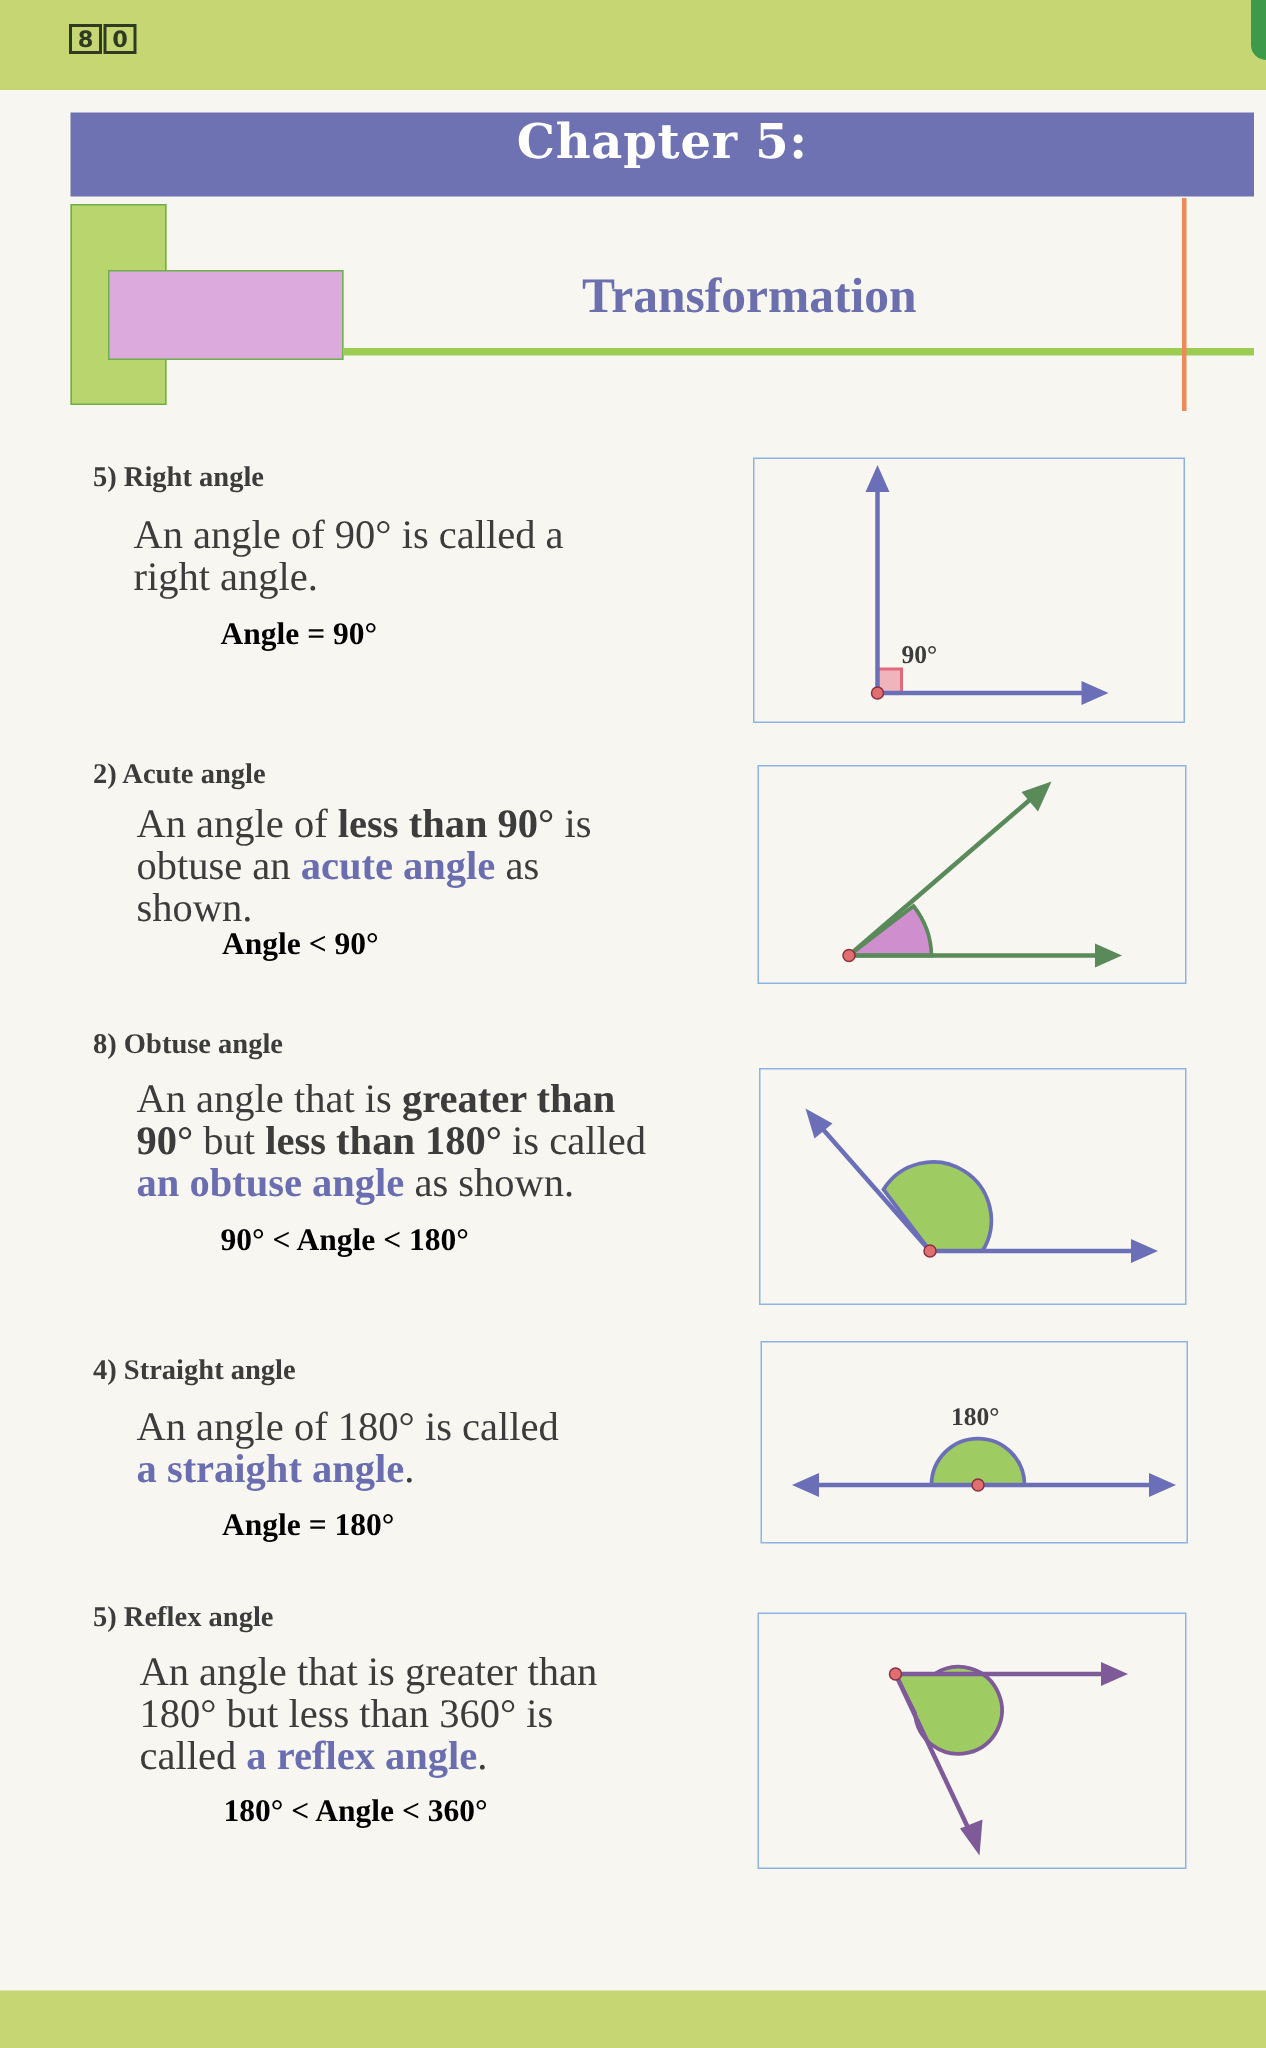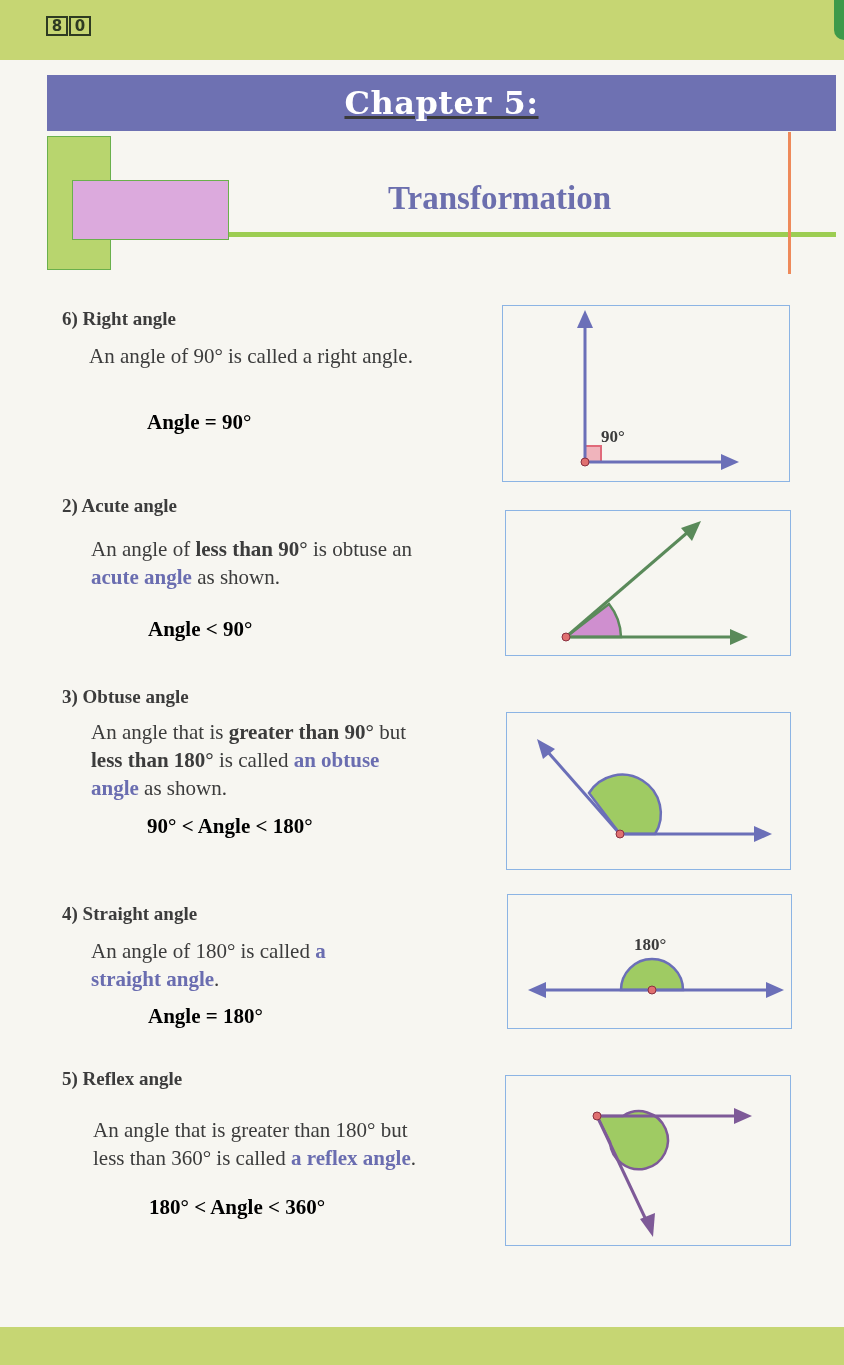--- a/index.html
+++ b/index.html
@@ -2,30 +2,30 @@
 <html><head>
 <meta charset="utf-8">
 <style>
   html,body{margin:0;padding:0;}
   body{width:844px;height:1365px;position:relative;overflow:hidden;background:#f7f6f1;font-family:"Liberation Serif",serif;color:#3a3a3a;}
   .top-band{position:absolute;left:0;top:0;width:844px;height:60px;background:#c6d673;}
   .bottom-band{position:absolute;left:0;top:1327px;width:844px;height:38px;background:#c6d673;}
   .edge-green{position:absolute;right:0;top:0;width:10px;height:40px;background:#3d9a4a;border-bottom-left-radius:10px;}
   .page-num{position:absolute;left:46px;top:16px;display:flex;gap:1px;}
   .page-num span{display:inline-block;width:22px;height:20px;border:2px solid #2e3b22;box-sizing:border-box;font-family:"DejaVu Sans",sans-serif;font-weight:bold;font-size:15px;line-height:16px;text-align:center;color:#2e3b22;background:#c6d673;}
-  .chapter-bar{position:absolute;left:47px;top:75px;width:789px;height:56px;background:#6e71b2;display:flex;align-items:center;justify-content:center;text-decoration:underline;}
+  .chapter-bar{position:absolute;left:47px;top:75px;width:789px;height:56px;background:#6e71b2;display:flex;justify-content:center;}
   .chapter-bar span{color:#fff;font-family:"DejaVu Serif",serif;font-weight:bold;font-size:32px;letter-spacing:0.5px;}
   .deco-green{position:absolute;left:47px;top:136px;width:64px;height:134px;background:#b8d56e;border:1.5px solid #6ab04c;box-sizing:border-box;}
   .deco-pink{position:absolute;left:72px;top:180px;width:157px;height:60px;background:#dcaadd;border:1.5px solid #6ab04c;box-sizing:border-box;}
   .deco-line{position:absolute;left:229px;top:232px;width:607px;height:5px;background:#9ccd52;}
   .deco-orange{position:absolute;left:788px;top:132px;width:3px;height:142px;background:#ee8a5a;}
   .subtitle{position:absolute;left:388px;top:180px;font-weight:bold;font-size:33px;color:#6c6fae;}
   .sec{position:absolute;left:62px;}
   .sec-title{font-weight:bold;font-size:19px;color:#3c3c3c;white-space:nowrap;}
-  .sec-body{position:absolute;font-size:21px;line-height:28px;color:#3c3c3c;width:340px;}
+  .sec-body{position:absolute;font-size:27px;line-height:28px;color:#3c3c3c;width:340px;}
   .sec-body b{color:#3c3c3c;}
   .hl{color:#6a6db0;font-weight:bold;}
   .formula{position:absolute;font-weight:bold;font-size:21px;color:#000000;white-space:nowrap;}
   .fig{position:absolute;border:1.5px solid #8cb4e4;box-sizing:border-box;background:transparent;}
   .fig svg{position:absolute;left:0;top:0;}
 </style>
 </head>
 <body>
 
 <div class="top-band"></div>
@@ -39,58 +39,58 @@
   <span>Chapter 5:</span>
 </div>
 
 <div class="deco-green"></div>
 <div class="deco-pink"></div>
 <div class="deco-line"></div>
 <div class="deco-orange"></div>
 <div class="subtitle">Transformation</div>
 
 <div class="sec" style="top:308px;">
-  <div class="sec-title">6)  Right angle</div>
+  <div class="sec-title">5)  Right angle</div>
 </div>
 <div class="sec-body" style="left:89px;top:342px;width:330px;">
   <span>An angle of 90° is called a right angle.</span>
 </div>
 <div class="formula" style="left:147px;top:410px;">Angle = 90°</div>
 <div class="fig" style="left:502px;top:305px;width:288px;height:177px;">
   <svg width="288" height="177" viewBox="0 0 288 177">
     <rect x="82" y="140" width="16" height="16" fill="#f0b4bc" stroke="#e06a7a" stroke-width="2"></rect>
     <line x1="82" y1="156" x2="82" y2="18" stroke="#6b6fb8" stroke-width="3"></line>
     <polygon points="82,4 74,22 90,22" fill="#6b6fb8"></polygon>
     <line x1="82" y1="156" x2="222" y2="156" stroke="#6b6fb8" stroke-width="3"></line>
     <polygon points="236,156 218,148 218,164" fill="#6b6fb8"></polygon>
     <circle cx="82" cy="156" r="4" fill="#e07070" stroke="#8a3040" stroke-width="1"></circle>
     <text x="98" y="136" font-family="Liberation Serif, serif" font-weight="bold" font-size="17" fill="#3c3c3c">90°</text>
   </svg>
 </div>
 
-<div class="sec" style="top:495px;">
+<div class="sec" style="top:506px;">
   <div class="sec-title">2)  Acute angle</div>
 </div>
 <div class="sec-body" style="left:91px;top:535px;width:340px;">
   <span>An angle of </span><b>less than 90°</b><span> is obtuse an </span><span class="hl">acute angle</span><span> as shown.</span>
 </div>
 <div class="formula" style="left:148px;top:617px;">Angle &lt; 90°</div>
 <div class="fig" style="left:505px;top:510px;width:286px;height:146px;">
   <svg width="286" height="146" viewBox="0 0 286 146">
     <path d="M60,126 L103,93 A55,55 0 0 1 115,126 Z" fill="#cf8fcf" stroke="#5a8a5a" stroke-width="2.5"></path>
     <line x1="60" y1="126" x2="182" y2="21" stroke="#5a8a5a" stroke-width="3"></line>
     <polygon points="195,10 175,17 186,30" fill="#5a8a5a"></polygon>
     <line x1="60" y1="126" x2="226" y2="126" stroke="#5a8a5a" stroke-width="3"></line>
     <polygon points="242,126 224,118 224,134" fill="#5a8a5a"></polygon>
     <circle cx="60" cy="126" r="4" fill="#e07070" stroke="#8a3040" stroke-width="1"></circle>
   </svg>
 </div>
 
 <div class="sec" style="top:686px;">
-  <div class="sec-title">3)  Obtuse angle</div>
+  <div class="sec-title">8)  Obtuse angle</div>
 </div>
 <div class="sec-body" style="left:91px;top:718px;width:340px;">
   <span>An angle that is </span><b>greater than 90°</b><span> but </span><b>less than 180°</b><span> is called </span><span class="hl">an obtuse angle</span><span> as shown.</span>
 </div>
 <div class="formula" style="left:147px;top:814px;">90°  &lt; Angle &lt; 180°</div>
 <div class="fig" style="left:506px;top:712px;width:285px;height:158px;">
   <svg width="285" height="158" viewBox="0 0 285 158">
     <path d="M113,121 L82,80 A37,37 0 0 1 148,121 Z" fill="#9fcb63" stroke="#6b6fb8" stroke-width="2.5"></path>
     <line x1="113" y1="121" x2="40" y2="38" stroke="#6b6fb8" stroke-width="3"></line>
     <polygon points="30,26 36,46 48,36" fill="#6b6fb8"></polygon>
@@ -114,21 +114,21 @@
     <polygon points="20,95 38,87 38,103" fill="#6b6fb8"></polygon>
     <polygon points="276,95 258,87 258,103" fill="#6b6fb8"></polygon>
     <circle cx="144" cy="95" r="4" fill="#e07070" stroke="#8a3040" stroke-width="1"></circle>
     <text x="126" y="55" font-family="Liberation Serif, serif" font-weight="bold" font-size="17" fill="#3c3c3c">180°</text>
   </svg>
 </div>
 
 <div class="sec" style="top:1068px;">
   <div class="sec-title">5)  Reflex angle</div>
 </div>
-<div class="sec-body" style="left:93px;top:1100px;width:345px;margin-top:16px;">
+<div class="sec-body" style="left:93px;top:1100px;width:345px;">
   <span>An angle that is greater than 180° but less than 360° is called </span><span class="hl">a reflex angle</span><span>.</span>
 </div>
 <div class="formula" style="left:149px;top:1195px;">180°  &lt; Angle &lt; 360°</div>
 <div class="fig" style="left:505px;top:1075px;width:286px;height:171px;">
   <svg width="286" height="171" viewBox="0 0 286 171">
     <path d="M91,40 L117,40 A29,29 0 1 1 104,66 Z" fill="#9fcb63" stroke="#7e5a98" stroke-width="2.5"></path>
     <line x1="91" y1="40" x2="230" y2="40" stroke="#7e5a98" stroke-width="3"></line>
     <polygon points="246,40 228,32 228,48" fill="#7e5a98"></polygon>
     <line x1="91" y1="40" x2="141" y2="146" stroke="#7e5a98" stroke-width="3"></line>
     <polygon points="147,161 134,143 149,137" fill="#7e5a98"></polygon>

